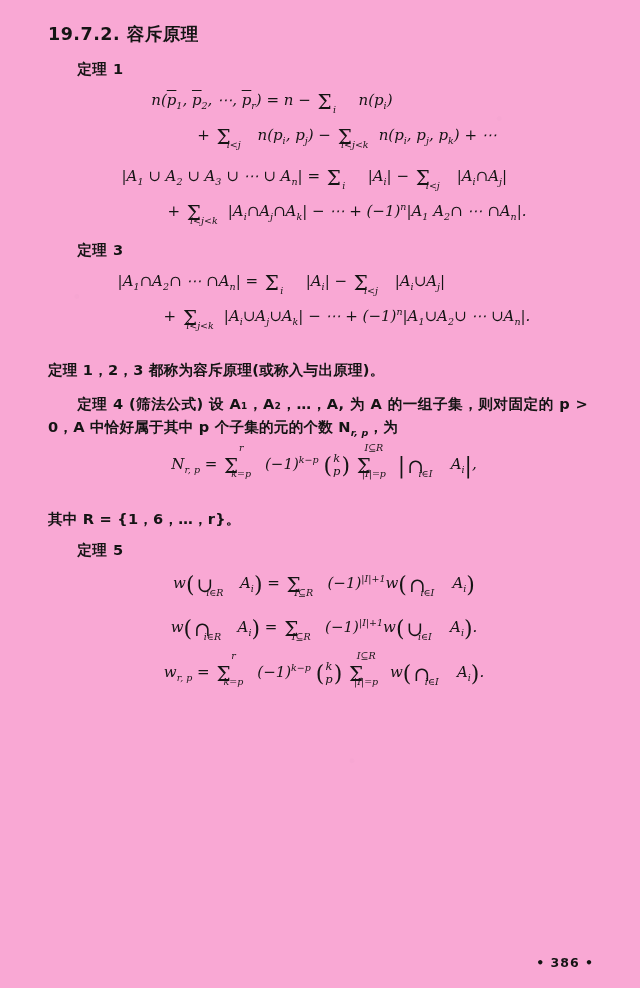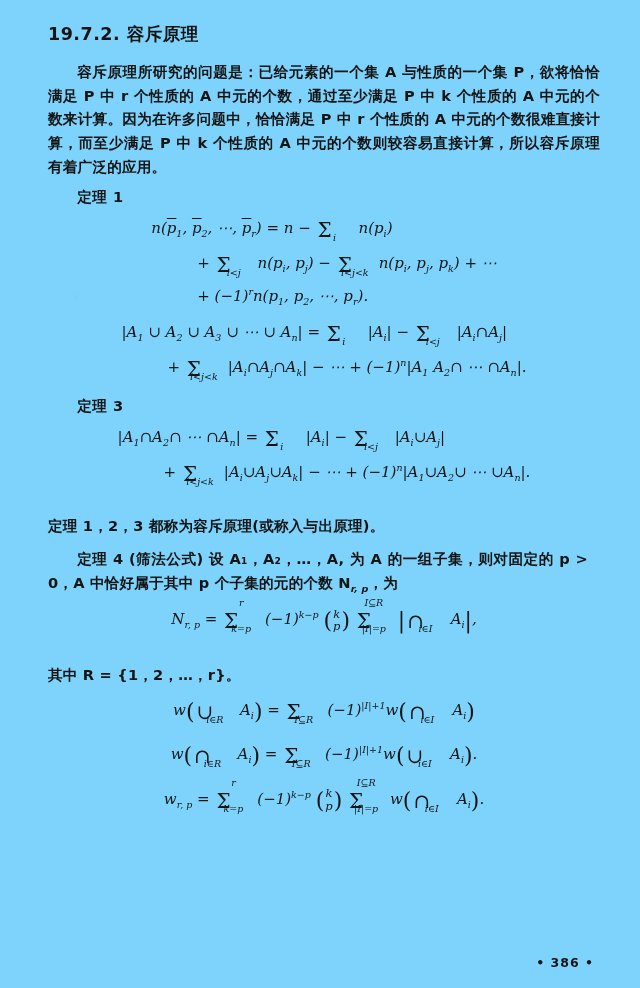--- a/index.html
+++ b/index.html
@@ -13,21 +13,21 @@
     position: relative;
     font-family: "DejaVu Sans", sans-serif;
     color: #141414;
     overflow: hidden;
   }
   .page {
     position: absolute;
     left: 0; top: 0;
     width: 640px;
     height: 988px;
-    background: #7dd3fc;
+    background: #f9a8d4;
   }
   
   .page::before {
     content: "";
     position: absolute;
     inset: 0;
     background:
       radial-gradient(circle at 12% 30%, rgba(0,0,0,0.012) 0 2px, transparent 3px),
       radial-gradient(circle at 78% 12%, rgba(0,0,0,0.012) 0 2px, transparent 3px),
       radial-gradient(circle at 55% 77%, rgba(0,0,0,0.012) 0 2px, transparent 3px);
@@ -144,41 +144,37 @@
   }
 </style>
 </head>
 <body>
 
 <div class="page">
   <div class="content">
 
     <h2 class="section-title">19.7.2. 容斥原理</h2>
 
-    <p class="para">容斥原理所研究的问题是：已给元素的一个集 A 与性质的一个集 P，欲将恰恰满足 P 中 r 个性质的 A 中元的个数，通过至少满足 P 中 k 个性质的 A 中元的个数来计算。因为在许多问题中，恰恰满足 P 中 r 个性质的 A 中元的个数很难直接计算，而至少满足 P 中 k 个性质的 A 中元的个数则较容易直接计算，所以容斥原理有着广泛的应用。</p>
 
     <div class="thm-label">定理 1</div>
 
     <div class="formula">
       <span class="blk">
         <span class="fline">
           n(<span style="text-decoration:overline">p</span><sub class="ss">1</sub>,
           <span style="text-decoration:overline">p</span><sub class="ss">2</sub>, ⋯,
           <span style="text-decoration:overline">p</span><sub class="ss">r</sub>) =
           n − <span class="bigop">Σ<span class="sub">i</span><span class="pad"></span></span>
           n(p<sub class="ss">i</sub>)
         </span>
         <span class="fline ind1">
           + <span class="bigop">Σ<span class="sub">i&lt;j</span><span class="pad"></span></span>
           n(p<sub class="ss">i</sub>, p<sub class="ss">j</sub>) −
           <span class="bigop">Σ<span class="sub">i&lt;j&lt;k</span><span class="pad"></span></span>
           n(p<sub class="ss">i</sub>, p<sub class="ss">j</sub>, p<sub class="ss">k</sub>) + ⋯
-        </span>
-        <span class="fline ind1">
-          + (−1)<sup class="ss">r</sup>n(p<sub class="ss">1</sub>, p<sub class="ss">2</sub>, ⋯, p<sub class="ss">r</sub>).
         </span>
       </span>
     </div>
 
 
     <div class="formula">
       <span class="blk">
         <span class="fline">
           |A<sub class="ss">1</sub> ∪ A<sub class="ss">2</sub> ∪ A<sub class="ss">3</sub> ∪ ⋯ ∪ A<sub class="ss">n</sub>| =
           <span class="bigop">Σ<span class="sub">i</span><span class="pad"></span></span>
@@ -221,22 +217,23 @@
           N<sub class="ss">r, p</sub> =
           <span class="bigop">Σ<span class="sup">r</span><span class="sub">k=p</span><span class="pad"></span></span>
           (−1)<sup class="ss">k−p</sup>
           <span class="paren-big">(</span><span class="frac"><span class="num">k</span><span class="den">p</span></span><span class="paren-big">)</span>
           <span class="bigop">Σ<span class="sub">|I|=p</span><span class="sup">I⊆R</span><span class="pad"></span></span>
           <span class="paren-big">|</span><span class="bigop">∩<span class="sub">i∈I</span><span class="pad"></span></span> A<sub class="ss">i</sub><span class="paren-big">|</span>,
         </span>
       </span>
     </div>
 
-    <p class="para noindent">其中 R = {1，2，…，r}。</p>
-
+    <p class="para noindent">其中 R = {1，6，…，r}。</p>
+
+    <div class="thm-label">定理 5</div>
 
     <div class="formula">
       <span class="blk">
         <span class="fline">
           w<span class="paren-big">(</span><span class="bigop">∪<span class="sub">i∈R</span><span class="pad"></span></span> A<sub class="ss">i</sub><span class="paren-big">)</span> =
           <span class="bigop">Σ<span class="sub">I⊆R</span><span class="pad"></span></span>
           (−1)<sup class="ss">|I|+1</sup>w<span class="paren-big">(</span><span class="bigop">∩<span class="sub">i∈I</span><span class="pad"></span></span> A<sub class="ss">i</sub><span class="paren-big">)</span>
         </span>
       </span>
     </div>

